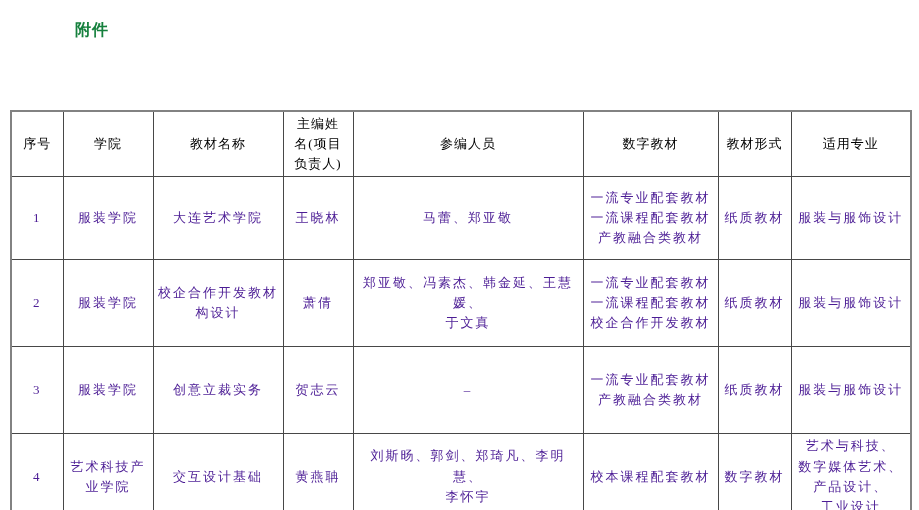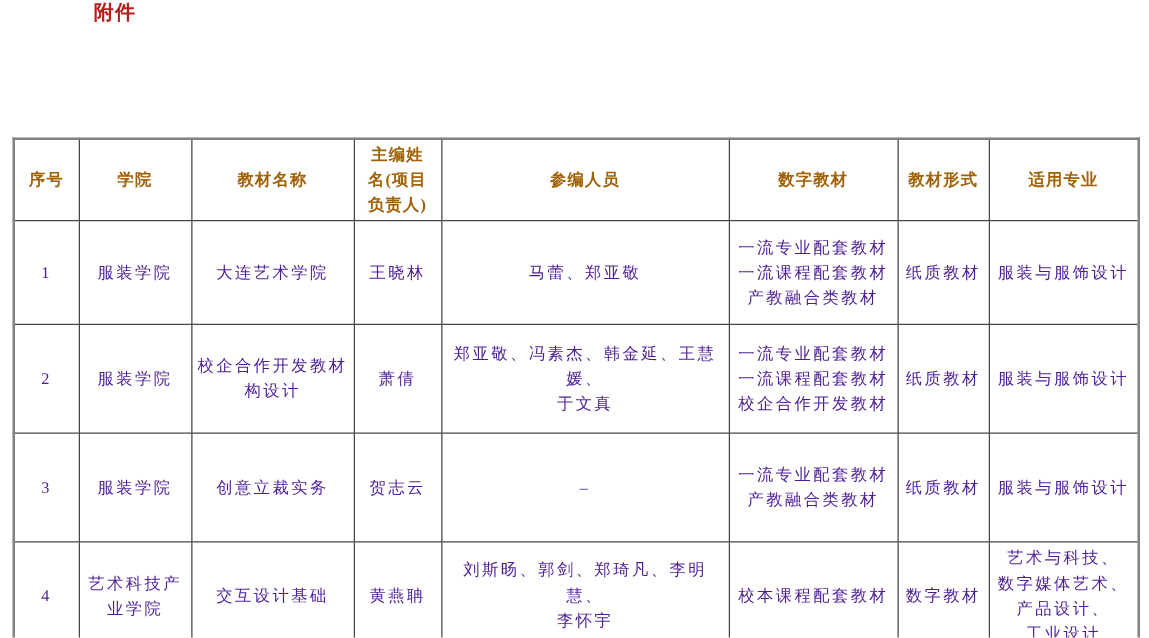--- a/index.html
+++ b/index.html
@@ -6,24 +6,24 @@
   html, body {
     width: 919px; height: 510px;
     background: #ffffff;
     font-family: "Liberation Serif", "DejaVu Serif", serif;
     color: #2e2e2e;
     overflow: hidden;
   }
   .page { position: relative; width: 919px; height: 510px; }
   .attachment {
     position: absolute;
-    left: 75px; top: 0;
+    left: 75px; top: 20px;
     font-size: 16px;
     font-weight: bold;
-    color: #b91c1c;
+    color: #15803d;
     letter-spacing: 1px;
   }
   .doc-title {
     position: absolute;
     left: 0; top: 38px;
     width: 100%;
     text-align: center;
     font-size: 23px;
     font-weight: bold;
     color: #111111;
@@ -43,22 +43,22 @@
     text-align: center;
     vertical-align: middle;
     font-size: 13px;
     line-height: 1.55;
     white-space: pre-line;
     padding: 2px 3px;
     letter-spacing: 2px;
     color: #4c1d95;
   }
   table.grid th {
-    font-weight: bold;
-    color: #a16207;
+    font-weight: normal;
+    color: #000000;
     letter-spacing: 1px;
   }
   tr.hdr   { height: 60px; }
   tr.r0    { height: 83px; }
   tr.r1    { height: 87px; }
   tr.r2    { height: 87px; }
   tr.r3    { height: 78px; }
 </style>
 </head>
 <body>

